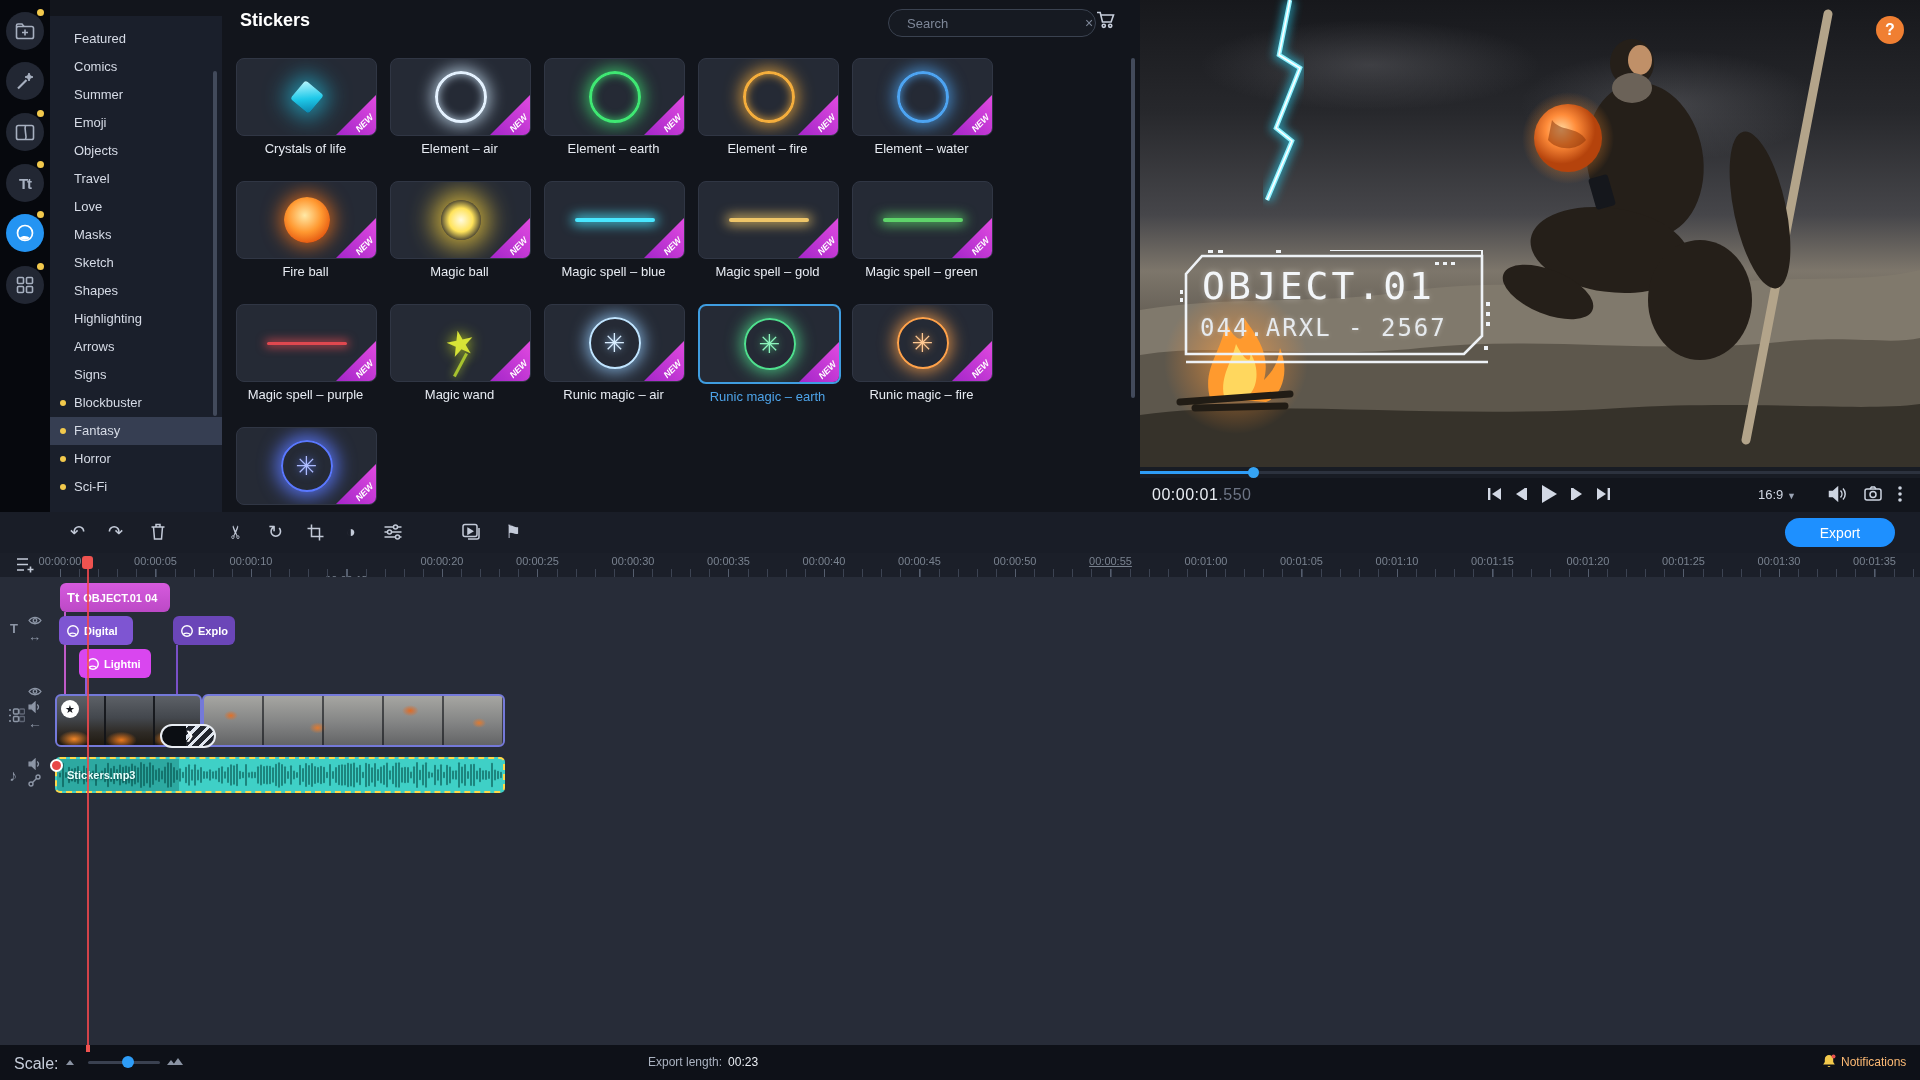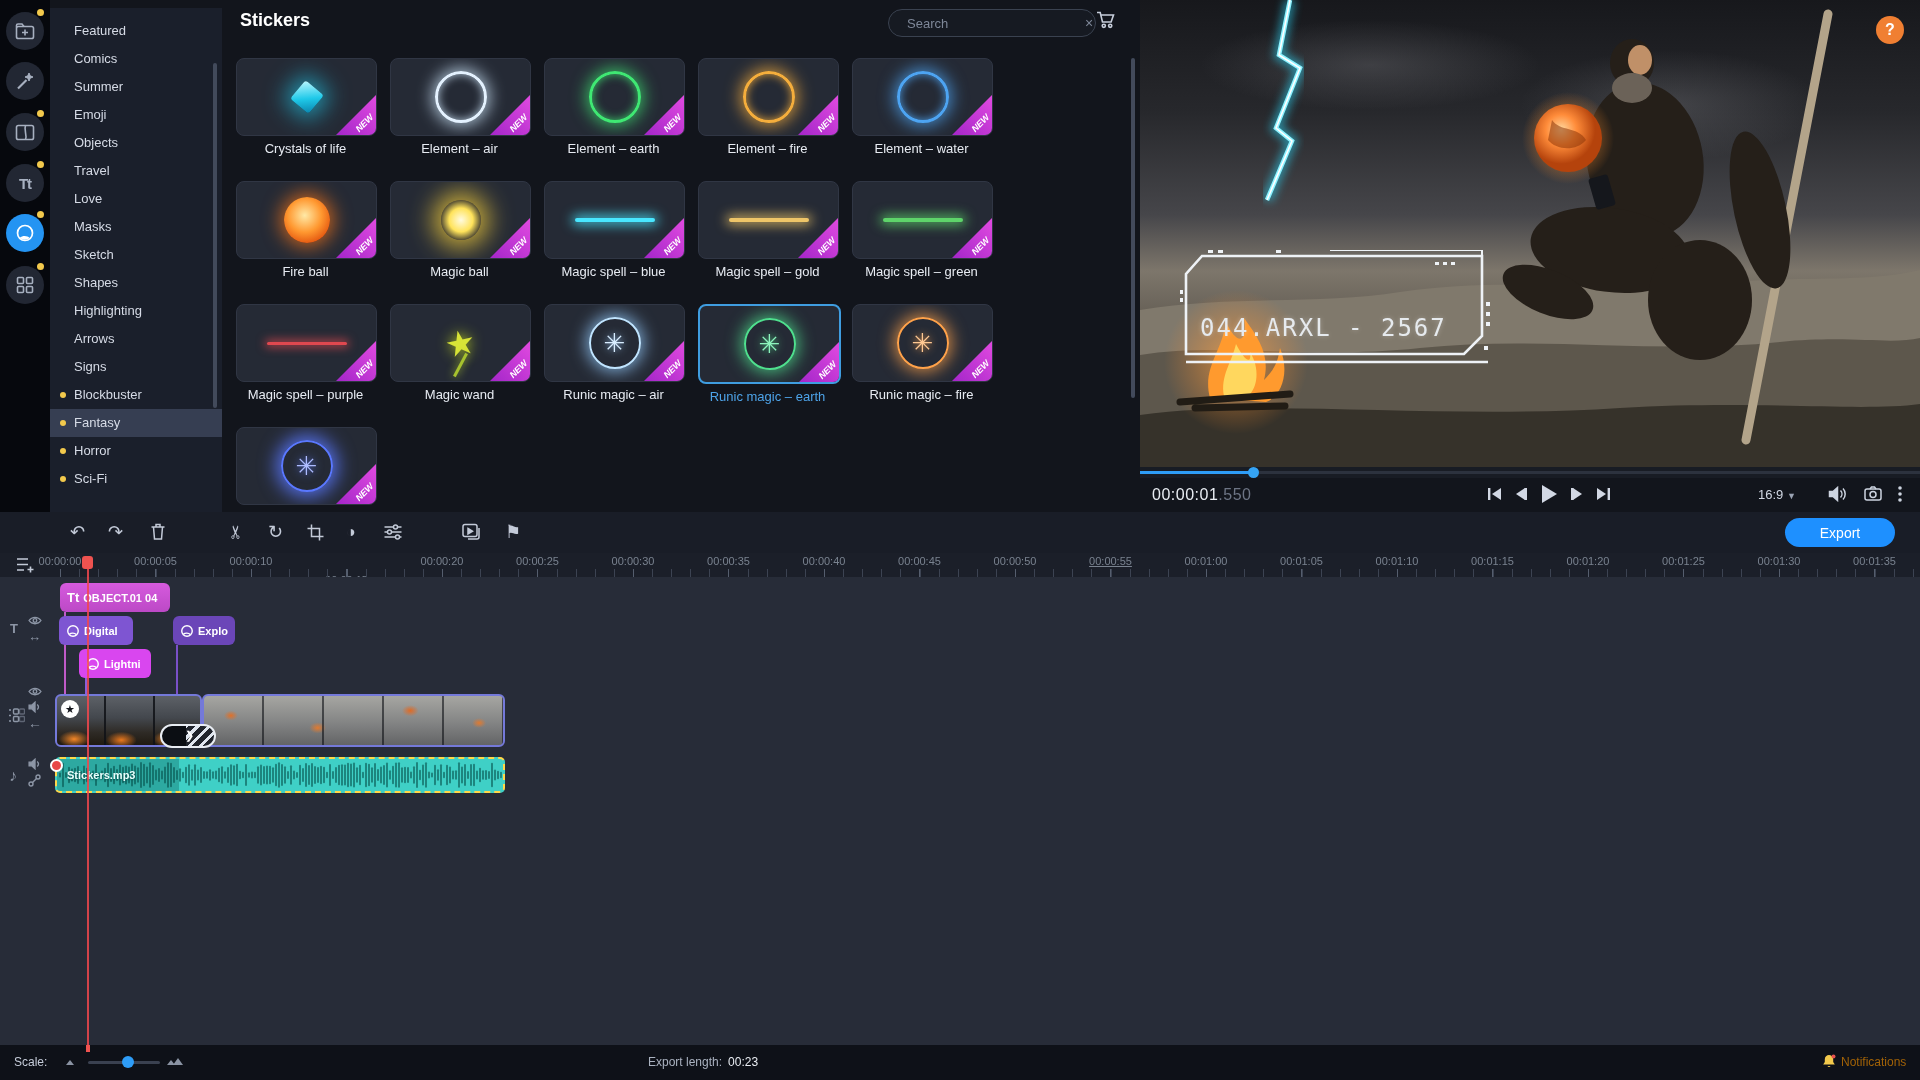--- a/index.html
+++ b/index.html
@@ -11,21 +11,21 @@
 
   
   #left-rail{position:absolute;left:0;top:0;width:50px;height:512px;background:#06080d;}
   .rail-btn{position:absolute;left:6px;width:38px;height:38px;border-radius:50%;
     background:#222733;display:flex;align-items:center;justify-content:center;color:#a7b0c0;}
   .rail-btn.active{background:#2494f2;color:#fff;}
   .rail-dot{position:absolute;right:0px;top:-3px;width:7px;height:7px;border-radius:50%;background:#f2c94c;}
   .rail-glyph{font-size:15px;font-weight:bold;letter-spacing:-1px;}
 
   
-  #category-panel{position:absolute;left:50px;top:8px;width:172px;height:512px;background:#1a1f2b;}
+  #category-panel{position:absolute;left:50px;top:16px;width:172px;height:512px;background:#1a1f2b;}
   #category-list{position:absolute;left:0;top:9px;width:100%;}
   .cat-item{position:relative;height:28px;line-height:28px;padding-left:24px;font-size:13px;color:#d6dbe6;cursor:default;}
   .cat-item.selected{background:#363e52;}
   .cat-item.has-dot::before{content:"";position:absolute;left:10px;top:11px;width:6px;height:6px;border-radius:50%;background:#f2c94c;}
   .vscroll{position:absolute;width:4px;border-radius:2px;background:#424a5b;}
 
   
   #stickers-panel{position:absolute;left:222px;top:0;width:918px;height:512px;background:#12151c;overflow:hidden;}
   #stickers-title{position:absolute;left:18px;top:10px;font-size:18px;font-weight:bold;color:#ffffff;}
   #search-box{position:absolute;left:666px;top:9px;width:206px;height:26px;border:1px solid #3a4250;
@@ -174,29 +174,29 @@
 
   .trk-ic{position:absolute;color:#8d96a6;}
   .trk-glyph{font-size:13px;line-height:13px;color:#8d96a6;font-weight:bold;}
   .i-link::before{content:"\2194";} .i-back::before{content:"\2190";} .i-note::before{content:"\266A";font-size:16px;}
 
   #playhead-line{position:absolute;left:87px;top:44px;width:2px;height:489px;background:rgba(242,72,78,.85);z-index:40;}
   #playhead-cap{position:absolute;left:82px;top:44px;width:11px;height:13px;border-radius:3px;background:#ef5350;z-index:41;}
 
   
   #status-bar{position:absolute;left:0;top:1045px;width:1920px;height:35px;background:#0e1118;}
-  #scale-label{position:absolute;left:14px;top:10px;font-size:12px;color:#c6cdda;}
+  #scale-label{position:absolute;left:14px;top:10px;font-size:16px;color:#c6cdda;}
   #zoom-out{position:absolute;left:64px;top:13px;color:#8a93a3;}
   #zoom-in{position:absolute;left:166px;top:11px;color:#8a93a3;}
   #scale-track{position:absolute;left:88px;top:16px;width:72px;height:3px;border-radius:2px;background:#3a4150;}
   #scale-handle{position:absolute;left:122px;top:11px;width:12px;height:12px;border-radius:50%;background:#2e9df7;}
   #project-length{position:absolute;left:648px;top:10px;font-size:12px;color:#aab2c0;}
   #project-length b{color:#e8ecf2;font-weight:normal;margin-left:6px;}
   #notifications{position:absolute;left:1822px;top:9px;display:flex;align-items:center;gap:5px;
-    font-size:12px;color:#a16207;}
+    font-size:12px;color:#fdba74;}
   #ph-mini{position:absolute;left:86px;top:0;width:4px;height:7px;background:#ef5350;}
 </style>
 </head>
 <body>
 
 <div id="screen">
 
   <div id="left-rail">
     <div class="rail-btn" style="top:12px">
       <svg width="20" height="18" viewBox="0 0 20 18" fill="none" stroke="currentColor" stroke-width="1.6">
@@ -495,20 +495,21 @@
             <rect x="263" y="12" width="4" height="3"></rect>
             <rect x="271" y="12" width="4" height="3"></rect>
           <rect x="306" y="52" width="4" height="4"></rect>
             <rect x="306" y="62" width="4" height="4"></rect>
             <rect x="306" y="72" width="4" height="4"></rect>
           <rect x="0" y="40" width="3" height="4"></rect>
             <rect x="0" y="48" width="3" height="4"></rect>
           <rect x="304" y="96" width="4" height="4"></rect>
         </g>
       </svg>
+      <span id="hud-title">OBJECT.01</span>
       <span id="hud-subtitle">044.ARXL - 2567</span>
     </div>
     <div id="help-btn">?</div>
   </div>
 
   <div id="seekbar">
     <div id="seek-track"></div>
     <div id="seek-fill" style="width: 14.5%;"></div>
     <div id="seek-handle" style="left: calc(14.5% - 5px);"></div>
   </div>

